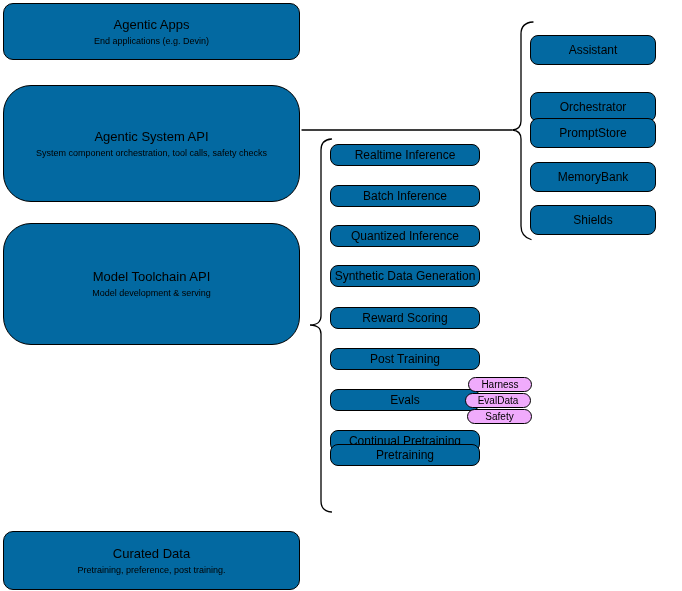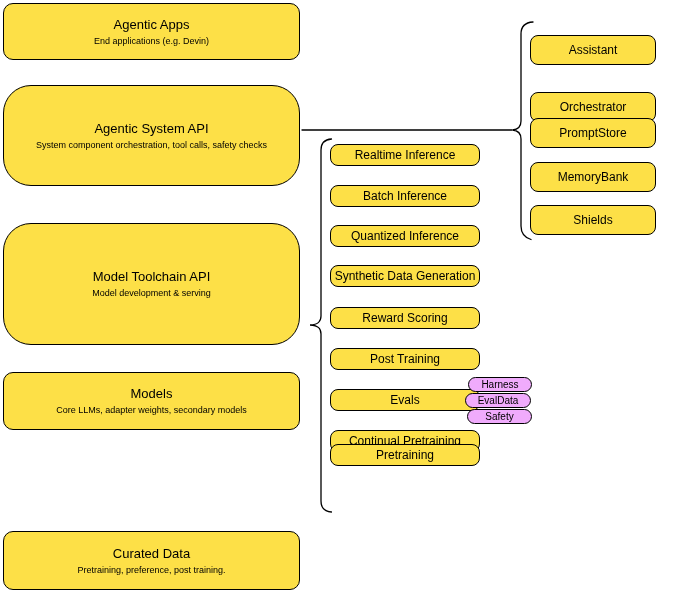--- a/index.html
+++ b/index.html
@@ -8,21 +8,21 @@
     width:682px;height:591px;
     background:#ffffff;
     font-family:"Liberation Sans", sans-serif;
     color:#000000;
     overflow:hidden;
   }
   .node{
     position:absolute;
     box-sizing:border-box;
     border:1.3px solid #000000;
-    background:#fde047;
+    background:#0369a1;
     display:flex;
     flex-direction:column;
     align-items:center;
     justify-content:center;
     text-align:right;
   }
   
   .layer{left:3px;width:297px;}
   .layer .title{font-size:13px;line-height:15px;}
   .layer .subtitle{font-size:9px;line-height:11px;margin-top:4px;}
@@ -54,34 +54,30 @@
     <line x1="302" y1="130" x2="512" y2="130"></line>
     <path d="M533 22 C525 22.5 521 26.5 521 34 L521 121 C521 127 518.5 129.5 512.5 130 C518.5 130.5 521 133 521 139 L521 226 C521 233.5 524.5 237.5 531 239.5"></path>
     <path d="M331.5 139 C324.5 139.5 321 143 321 150 L321 316 C321 321.5 318.5 324.5 310 325 C318.5 325.5 321 328.5 321 334 L321 501 C321 508 324.5 511.5 331.5 512"></path>
   </svg>
 
   <div class="node layer" style="top:3px;height:57px;border-radius:10px;">
     <div class="title">Agentic Apps</div>
     <div class="subtitle">End applications (e.g. Devin)</div>
   </div>
 
-  <div class="node layer" style="top:85px;height:101px;border-radius:28px;">
+  <div class="node layer" style="top:85px;height:117px;border-radius:28px;">
     <div class="title">Agentic System API</div>
     <div class="subtitle">System component orchestration, tool calls, safety checks</div>
   </div>
 
   <div class="node layer" style="top:223px;height:122px;border-radius:28px;">
     <div class="title">Model Toolchain API</div>
     <div class="subtitle">Model development &amp; serving</div>
   </div>
 
-  <div class="node layer" style="top:372px;height:58px;border-radius:10px;">
-    <div class="title">Models</div>
-    <div class="subtitle">Core LLMs, adapter weights, secondary models</div>
-  </div>
 
 
   <div class="node layer" style="top:531px;height:59px;border-radius:10px;">
     <div class="title">Curated Data</div>
     <div class="subtitle">Pretraining, preference, post training.</div>
   </div>
 
   <div class="node svc" style="top:144px;">
     <span>Realtime Inference</span>
   </div>

